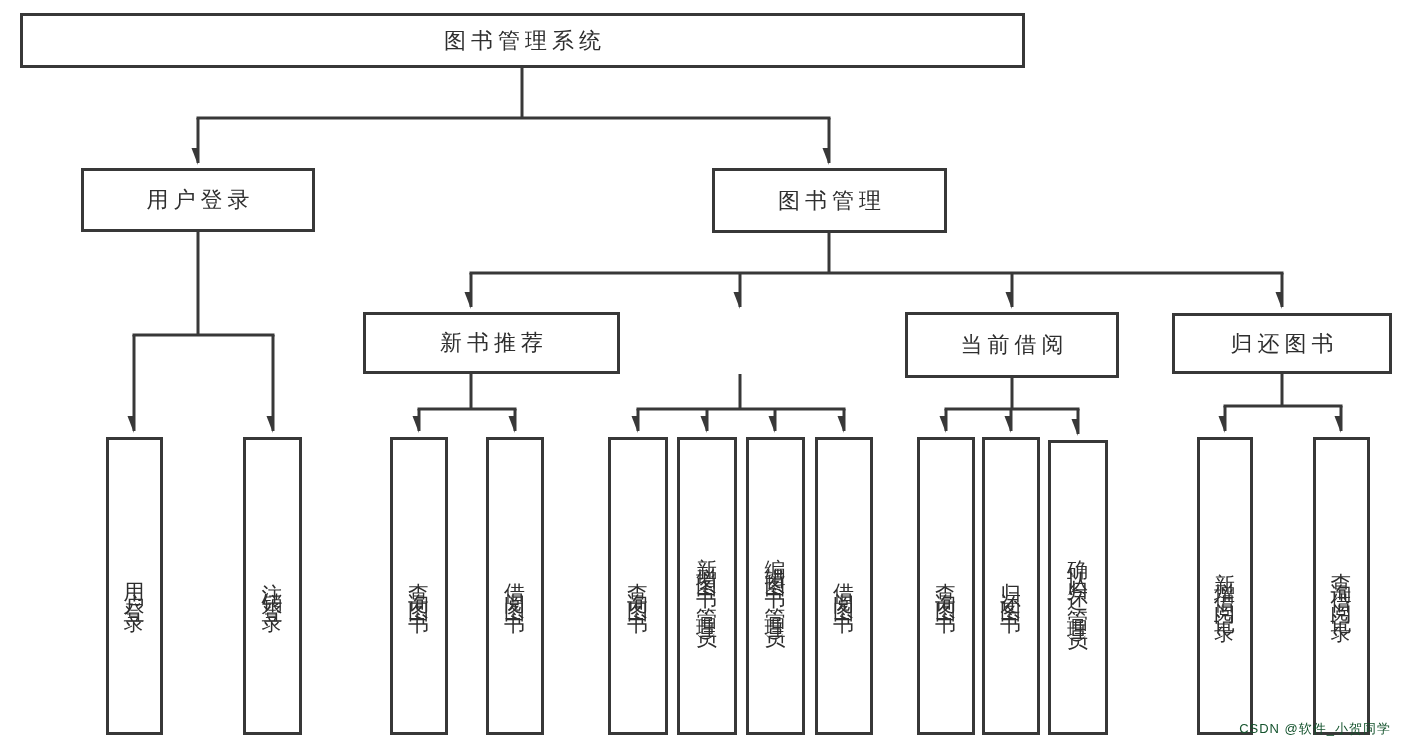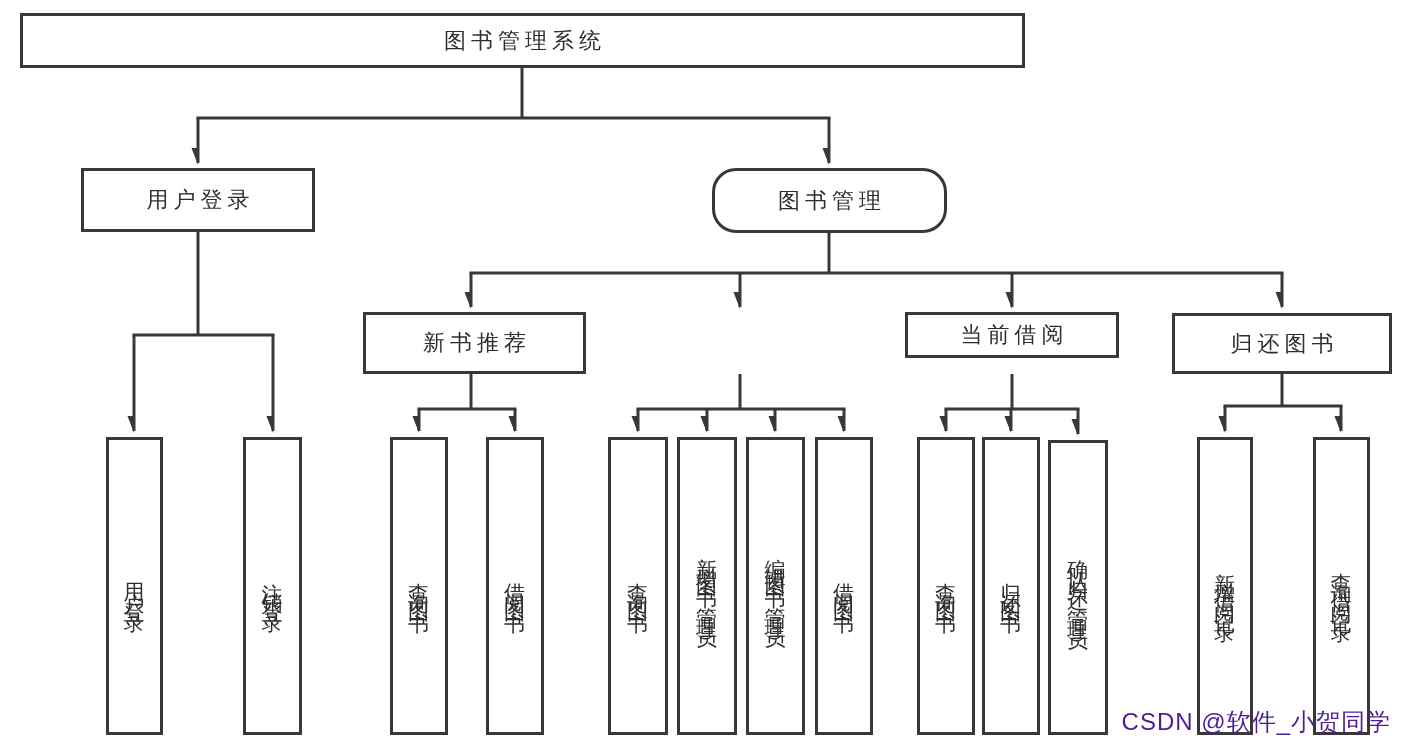--- a/index.html
+++ b/index.html
@@ -40,22 +40,22 @@
     writing-mode: vertical-rl;
     font-size: 21px;
     letter-spacing: 10px;
     line-height: 1;
     color: #2e2e2e;
   }
   .watermark {
     position: absolute;
     right: 14px;
     bottom: 9px;
-    font-size: 24px;
-    color: #4c1d95;
+    font-size: 13px;
+    color: #14532d;
     letter-spacing: 1px;
     white-space: nowrap;
   }
 </style>
 </head>
 <body>
 
 <div class="canvas">
 
   <svg class="connectors" viewBox="0 0 1405 747" xmlns="http://www.w3.org/2000/svg">
@@ -104,24 +104,24 @@
       <path d="M1282,374 V406"></path>
       <path d="M1223.5,406 H1342.5"></path>
       <path d="M1225,406 V431" marker-end="url(#arrow)"></path>
       <path d="M1341,406 V431" marker-end="url(#arrow)"></path>
     </g>
   </svg>
 
   <div class="node hnode" style="left:20px; top:13px; width:1005px; height:55px;">图书管理系统</div>
 
   <div class="node hnode" style="left:81px; top:168px; width:234px; height:64px;">用户登录</div>
-  <div class="node hnode" style="left:712px; top:168px; width:235px; height:65px;border-radius:24px;">图书管理</div>
+  <div class="node hnode" style="left:712px; top:168px; width:235px; height:65px;">图书管理</div>
 
-  <div class="node hnode" style="left:363px; top:312px; width:223px; height:62px;">新书推荐</div>
-  <div class="node hnode" style="left:905px; top:312px; width:214px; height:46px;">当前借阅</div>
+  <div class="node hnode" style="left:363px; top:312px; width:257px; height:62px;">新书推荐</div>
+  <div class="node hnode" style="left:905px; top:312px; width:214px; height:66px;">当前借阅</div>
   <div class="node hnode" style="left:1172px; top:313px; width:220px; height:61px;">归还图书</div>
 
   <div class="node vnode" style="left:106px; top:437px; width:57px; height:298px;">
     <span>用户登录</span>
   </div>
   <div class="node vnode" style="left:243px; top:437px; width:59px; height:298px;">
     <span>注销登录</span>
   </div>
 
   <div class="node vnode" style="left:390px; top:437px; width:58px; height:298px;">

